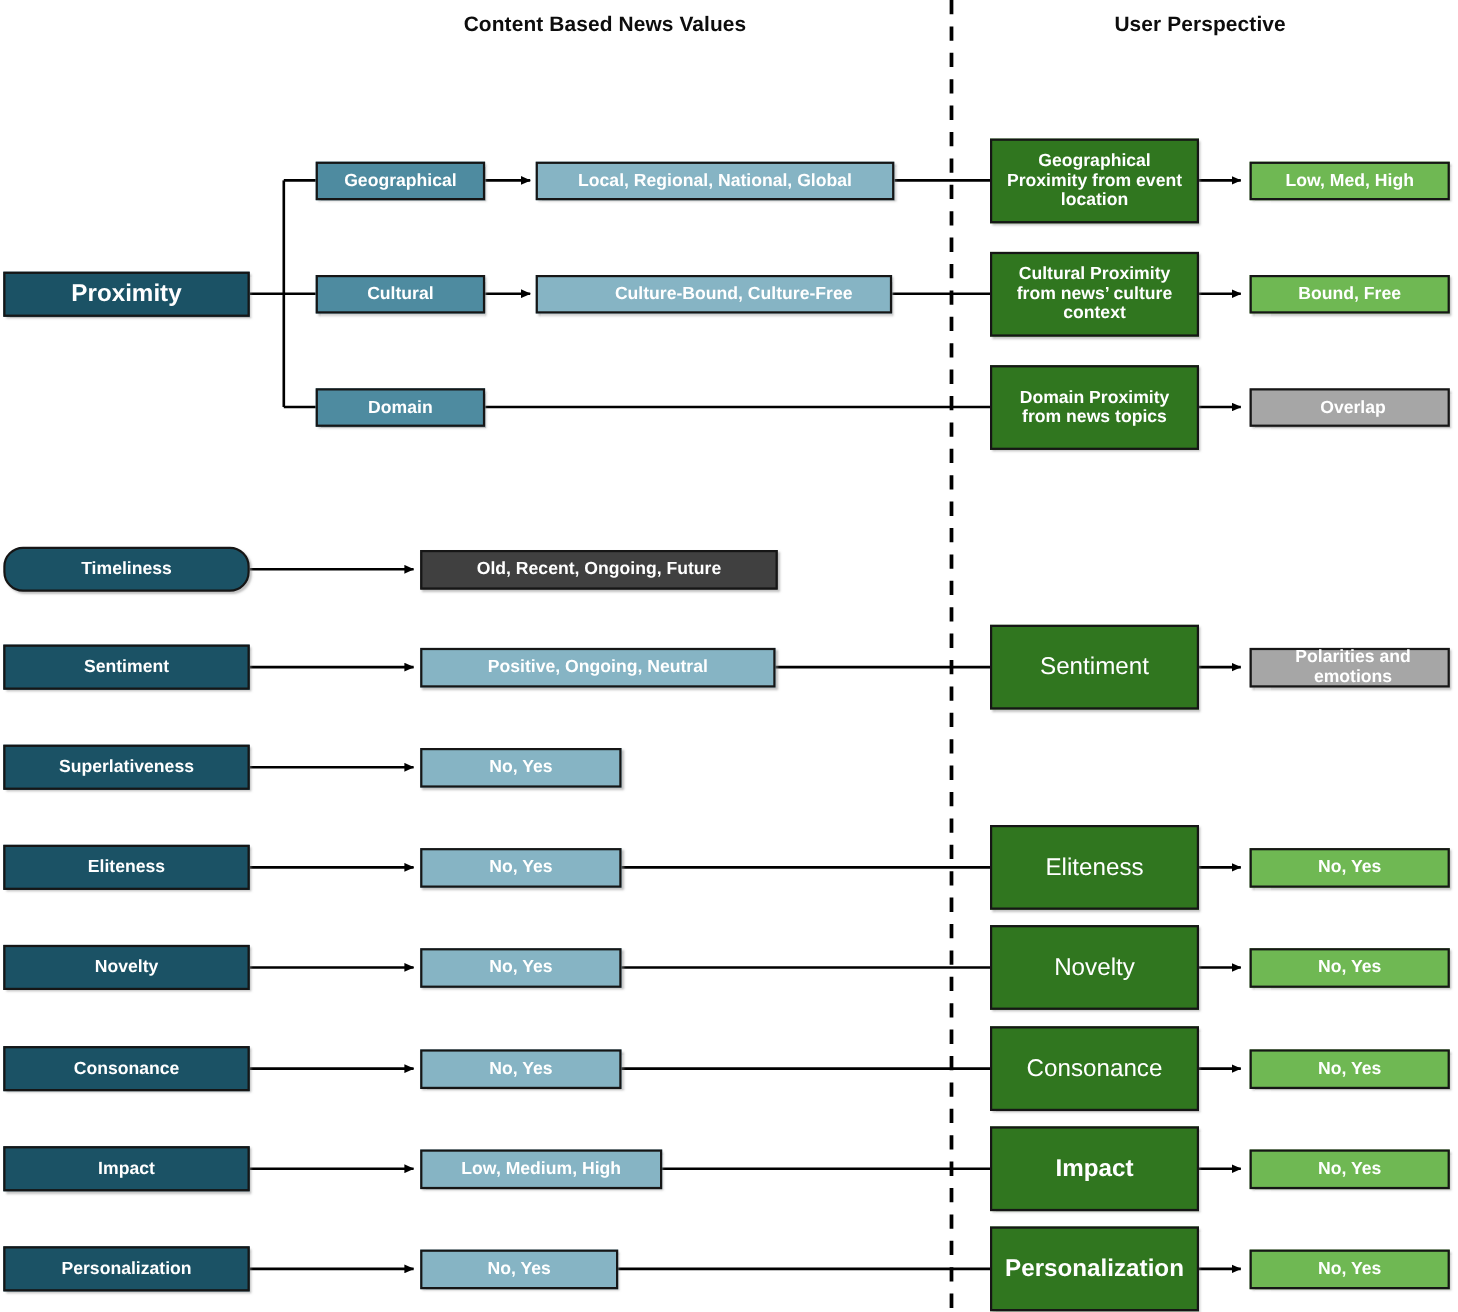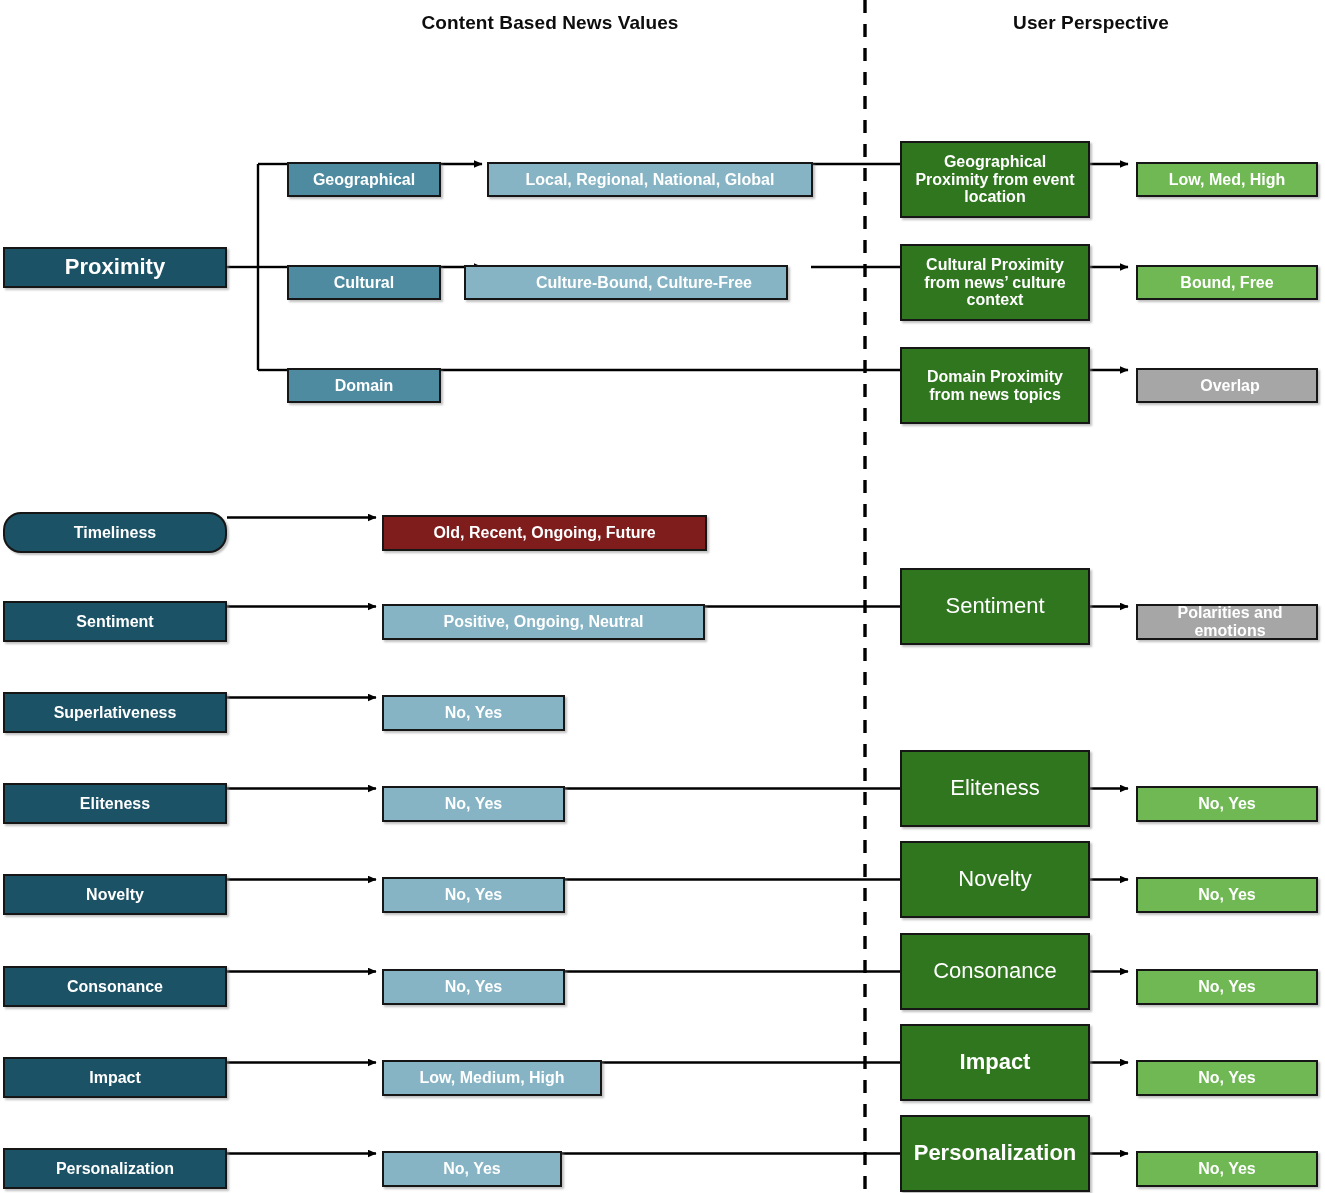--- a/index.html
+++ b/index.html
@@ -18,21 +18,21 @@
   }
   .node span{display:block;width:100%;}
   .nv-dark{background:#1b5265;}
   .nv-mid{background:#4e8ba0;}
   .nv-light{background:#86b4c4;}
   .up-dark{background:#30761f;}
   .up-light{background:#6fb853;}
   .up-grey{background:#a6a6a6;padding-left:12px;}
   .b{font-weight:bold;}
   .r{font-weight:normal;}
-  .fs16{font-size:16px;margin-top:15px;}
+  .fs16{font-size:16px;}
   .fs17{font-size:22px;}
 </style>
 </head>
 <body>
 
 <div id="stage">
 
   <svg class="wires" viewBox="0 0 1325 1193">
     <defs>
       <marker id="ah" markerWidth="9" markerHeight="8" refX="8.4" refY="4" orient="auto" markerUnits="userSpaceOnUse">
@@ -94,21 +94,21 @@
   <div class="node nv-mid b fs16" style="left: 287px; top: 147px; width: 154px; height: 35px; background: rgb(78, 139, 160); border-color: rgb(22, 22, 22);">
     <span>Geographical</span>
   </div>
   <div class="node nv-light b fs16" style="left: 487px; top: 147px; width: 326px; height: 35px; background: rgb(134, 180, 196); border-color: rgb(22, 22, 22);">
     <span>Local, Regional, National, Global</span>
   </div>
 
   <div class="node nv-mid b fs16" style="left: 287px; top: 250px; width: 154px; height: 35px; background: rgb(78, 139, 160); border-color: rgb(22, 22, 22);">
     <span>Cultural</span>
   </div>
-  <div class="node nv-light b fs16" style="left: 464px; top: 250px; width: 324px; height: 35px; background: rgb(134, 180, 196); border-color: rgb(22, 22, 22); padding-left: 42px;">
+  <div class="node nv-light b fs16" style="left: 487px; top: 250px; width: 324px; height: 35px; background: rgb(134, 180, 196); border-color: rgb(22, 22, 22); padding-left: 42px;">
     <span>Culture-Bound, Culture-Free</span>
   </div>
 
   <div class="node nv-mid b fs16" style="left: 287px; top: 353px; width: 154px; height: 35px; background: rgb(78, 139, 160); border-color: rgb(22, 22, 22);">
     <span>Domain</span>
   </div>
 
   <div class="node up-dark b fs16" style="left: 900px; top: 126px; width: 190px; height: 77px; background: rgb(48, 118, 31); border-color: rgb(22, 22, 22);">
     <span>Geographical Proximity from event location</span>
   </div>
@@ -127,21 +127,21 @@
     <span>Bound, Free</span>
   </div>
   <div class="node up-grey b fs16" style="left: 1136px; top: 353px; width: 182px; height: 35px; background: rgb(166, 166, 166); border-color: rgb(22, 22, 22);">
     <span>Overlap</span>
   </div>
 
   <div id="rows-layer">
       <div class="node nv-dark b fs16" style="left: 3px; top: 497px; width: 224px; height: 41px; background: rgb(27, 82, 101); border-color: rgb(22, 22, 22); border-radius: 18px;">
         <span>Timeliness</span>
       </div>
-      <div class="node nv-light b fs16" style="left: 382px; top: 499.5px; width: 325px; height: 36px; background: #7f1d1d; border-color: rgb(22, 22, 22); align-items: center;">
+      <div class="node nv-light b fs16" style="left: 382px; top: 499.5px; width: 325px; height: 36px; background: #404040; border-color: rgb(22, 22, 22); align-items: center;">
         <span>Old, Recent, Ongoing, Future</span>
       </div>
       <div class="node nv-dark b fs16" style="left: 3px; top: 586px; width: 224px; height: 41px; background: rgb(27, 82, 101); border-color: rgb(22, 22, 22);">
         <span>Sentiment</span>
       </div>
       <div class="node nv-light b fs16" style="left: 382px; top: 588.5px; width: 323px; height: 36px; background: rgb(134, 180, 196); border-color: rgb(22, 22, 22);">
         <span>Positive, Ongoing, Neutral</span>
       </div>
       <div class="node up-dark r fs17" style="left: 900px; top: 568px; width: 190px; height: 77px; background: rgb(48, 118, 31); border-color: rgb(22, 22, 22);">
         <span>Sentiment</span>

